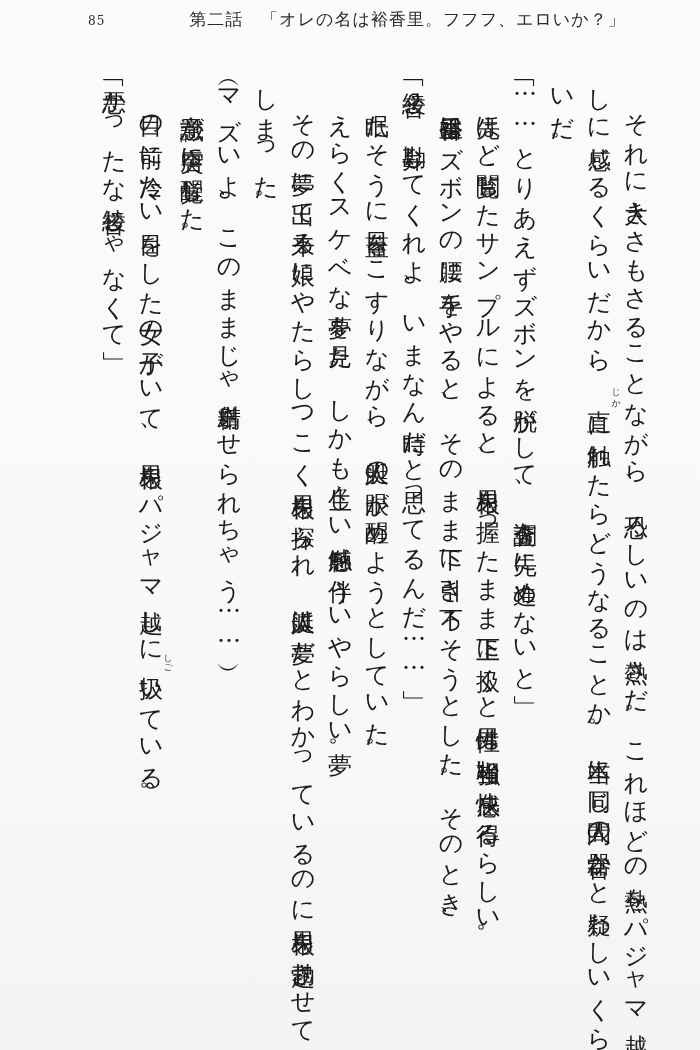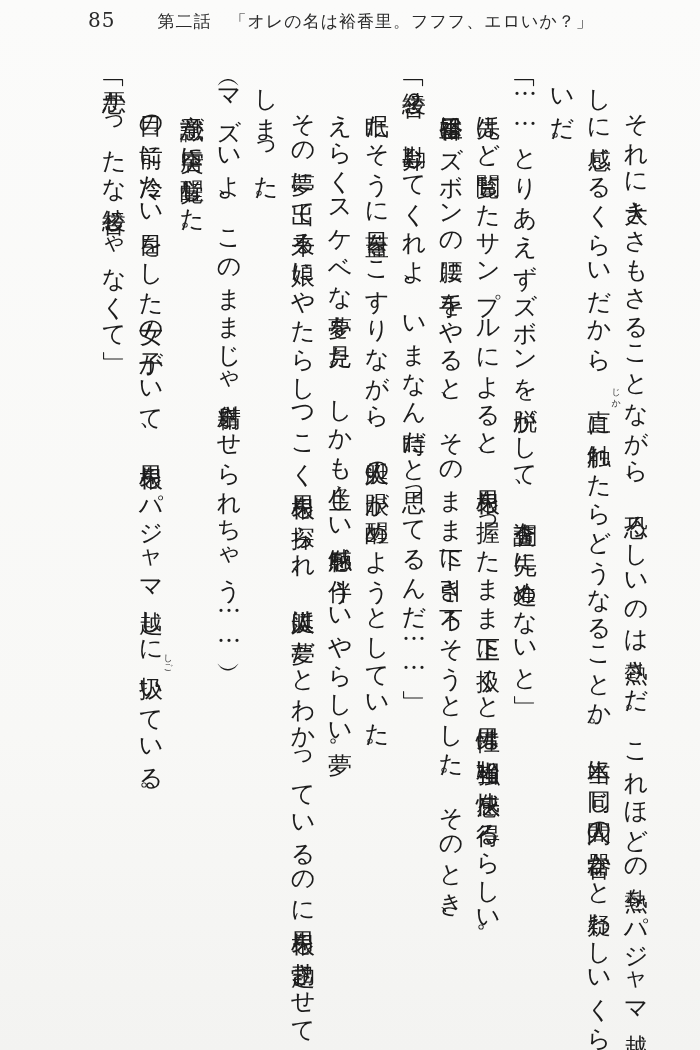--- a/index.html
+++ b/index.html
@@ -23,24 +23,25 @@
     top: 8px;
     left: 88px;
     font-size: 17px;
     letter-spacing: 1px;
     color: #2a2a2a;
     white-space: nowrap;
   }
   .page-number {
     display: inline-block;
     margin-right: 42px;
-    font-size: 20px;
+    font-size: 12px;
   }
   .chapter-title {
     display: inline-block;
+    margin-left: 42px;
   }
   .text-body {
     position: absolute;
     top: 72px;
     right: 46px;
     height: 972px;
     writing-mode: vertical-rl;
     text-orientation: upright;
     font-size: 24px;
     line-height: 37px;

